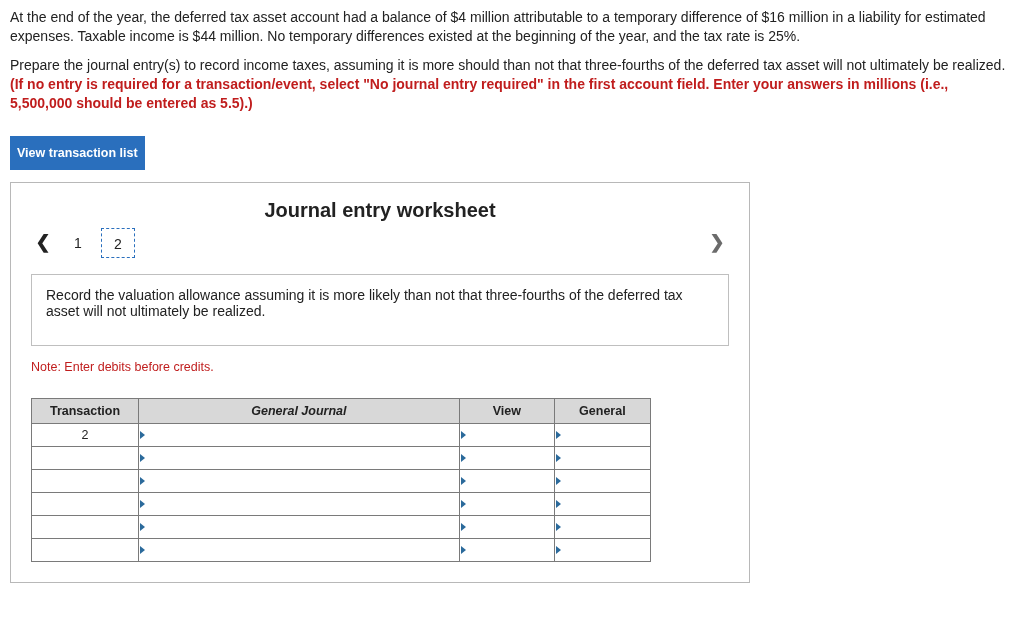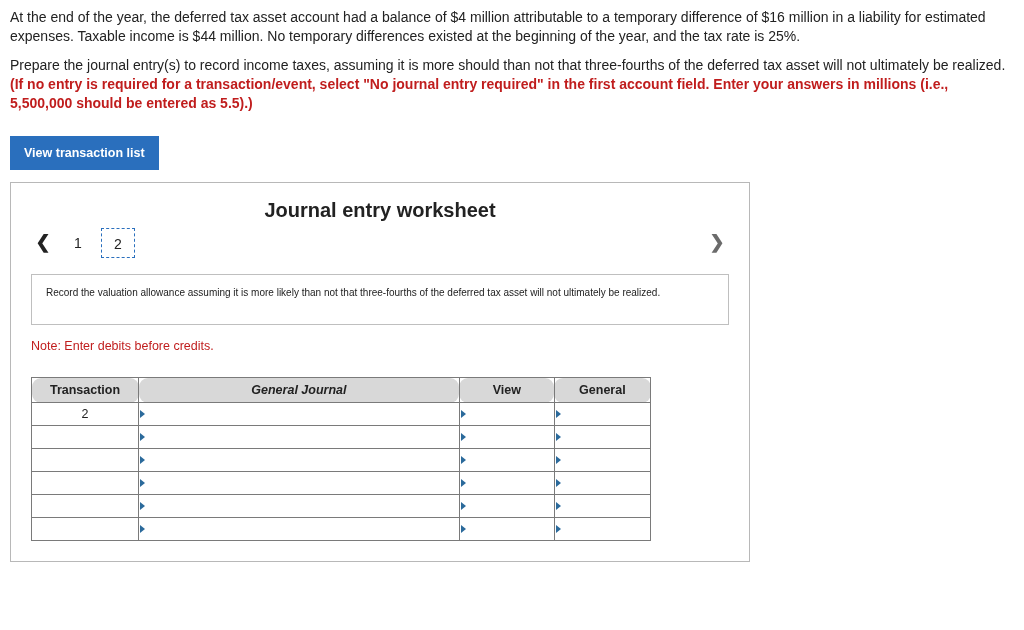--- a/index.html
+++ b/index.html
@@ -13,21 +13,21 @@
     box-sizing: border-box;
   }
   .problem-text { line-height: 1.35; margin-bottom: 10px; }
   .problem-text .red { color: #c01d1d; font-weight: bold; }
   .view-btn {
     display: inline-block;
     background: #2a6fbd;
     color: #fff;
     font-size: 12.5px;
     font-weight: bold;
-    padding: 10px 14px;
+    padding: 10px 7px;
     margin: 14px 0 10px 0;
     border: none;
     cursor: pointer;
   }
   .worksheet-panel {
     border: 1px solid #b8b8b8;
     width: 740px;
     padding: 14px 20px 20px 20px;
     box-sizing: border-box;
     margin-top: 2px;
@@ -66,21 +66,21 @@
     border: none;
     color: #222;
   }
   .step-tab.active {
     border: 1px dashed #2a6fbd;
     color: #222;
   }
   .instruction-box {
     border: 1px solid #bfbfbf;
     padding: 12px 14px 26px 14px;
-    font-size: 10px;
+    font-size: 14px;
     color: #222;
     margin-bottom: 14px;
   }
   .note-red {
     color: #c01d1d;
     font-size: 12.5px;
     margin-bottom: 24px;
   }
   .journal-table {
     width: 620px;
@@ -89,21 +89,20 @@
   .journal-table th, .journal-table td {
     border: 1px solid #7a7a7a;
     font-size: 12.5px;
     text-align: center;
     background: #fff;
   }
   .journal-table th {
     background: #d8d8d8;
     font-weight: bold;
     padding: 5px 4px;
-    border-radius: 9px;
   }
   .journal-table td { height: 20px; position: relative; }
   .col-trans { width: 100px; }
   .col-journal { width: 330px; text-align: center; font-style: italic; }
   .col-debit { width: 90px; }
   .col-credit { width: 90px; }
   .dd-cell::before {
     content: "";
     position: absolute;
     left: 1px; top: 50%;

